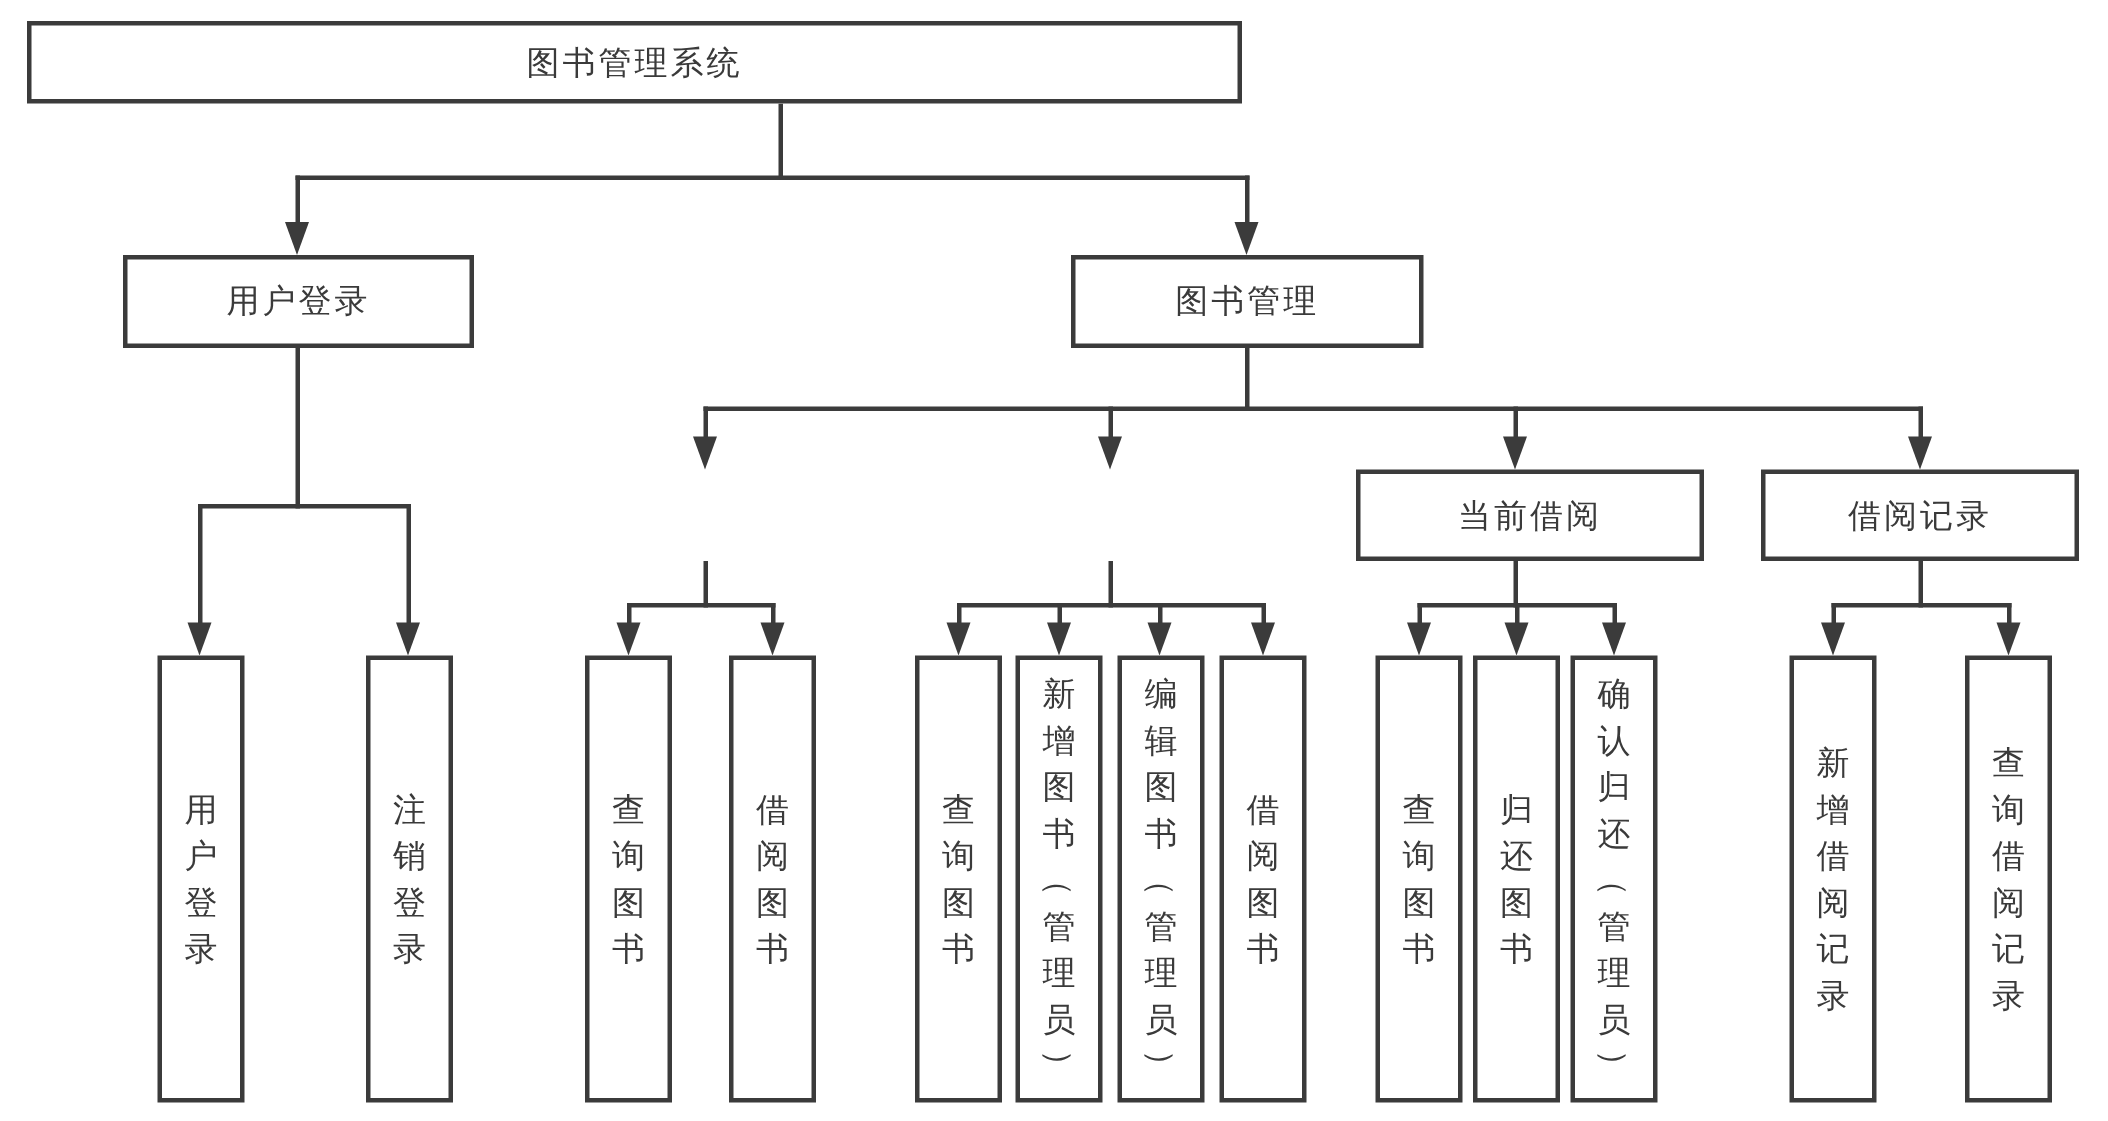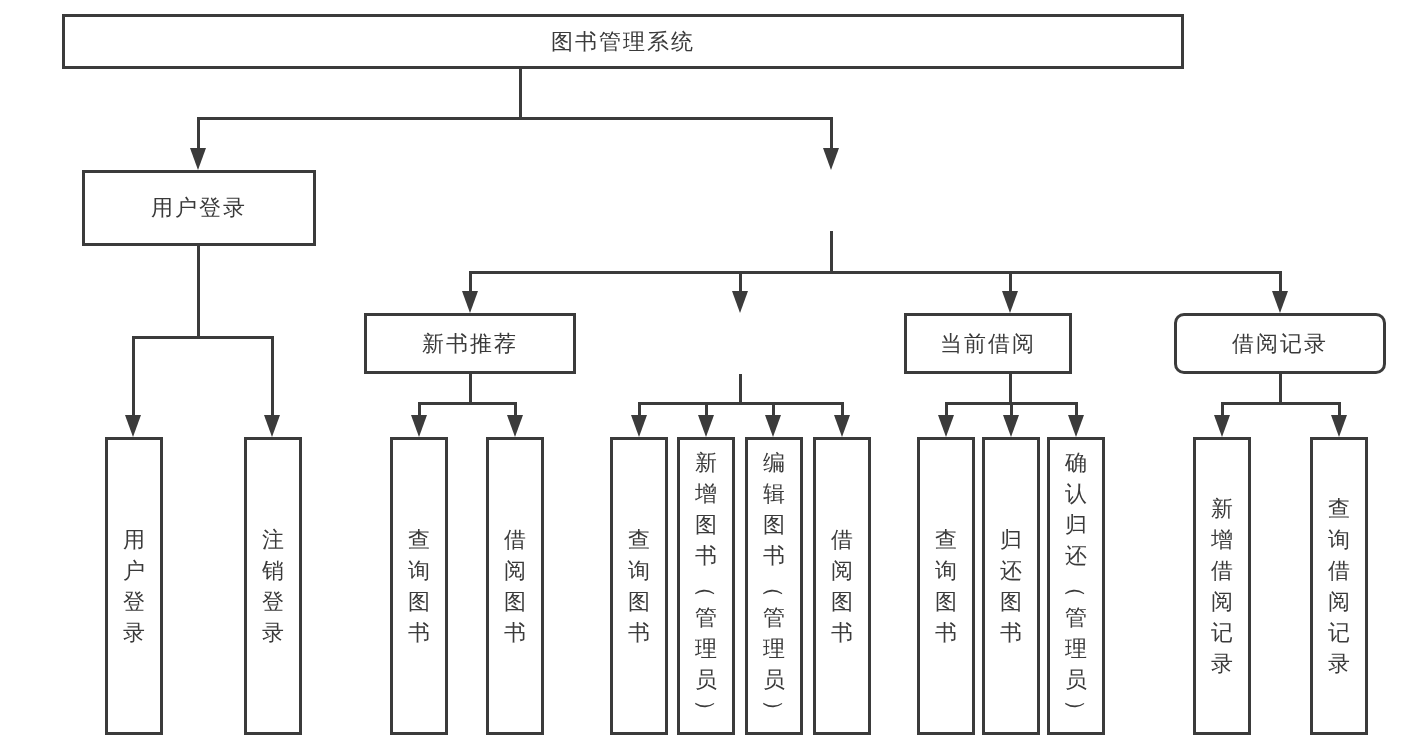--- a/index.html
+++ b/index.html
@@ -75,35 +75,35 @@
   <div class="line" style="left:1075px;top:402px;width:3px;height:15px;"></div>
   <div class="arrow" style="left:1068px;top:415px;"></div>
 
   <div class="line" style="left:1279px;top:374px;width:3px;height:31px;"></div>
   <div class="line" style="left:1221px;top:402px;width:120px;height:3px;"></div>
   <div class="line" style="left:1221px;top:402px;width:3px;height:15px;"></div>
   <div class="arrow" style="left:1214px;top:415px;"></div>
   <div class="line" style="left:1338px;top:402px;width:3px;height:15px;"></div>
   <div class="arrow" style="left:1331px;top:415px;"></div>
 
-  <div class="box" style="left:18px;top:14px;width:1122px;height:55px;margin-left:44px;">
+  <div class="box" style="left:18px;top:14px;width:810px;height:55px;">
     <span class="hlabel">图书管理系统</span>
   </div>
 
-  <div class="box" style="left:82px;top:170px;width:234px;height:76px;">
+  <div class="box" style="left:82px;top:170px;width:234px;height:62px;">
     <span class="hlabel">用户登录</span>
   </div>
-
-  <div class="box" style="left:364px;top:313px;width:212px;height:61px;">
-    <span class="hlabel">新书推荐</span>
-  </div>
-  <div class="box" style="left:904px;top:313px;width:168px;height:61px;">
+  <div class="box" style="left:714px;top:170px;width:235px;height:62px;">
+    <span class="hlabel">图书管理</span>
+  </div>
+
+  <div class="box" style="left:904px;top:313px;width:232px;height:61px;">
     <span class="hlabel">当前借阅</span>
   </div>
-  <div class="box" style="left:1174px;top:313px;width:212px;height:61px;border-radius:10px;">
+  <div class="box" style="left:1174px;top:313px;width:212px;height:61px;">
     <span class="hlabel">借阅记录</span>
   </div>
 
   <div class="box vbox" style="left:105px;top:437px;width:58px;height:298px;">
     <span class="vtext">
         <span>用</span>
         <span>户</span>
         <span>登</span>
         <span>录</span>
       </span>

